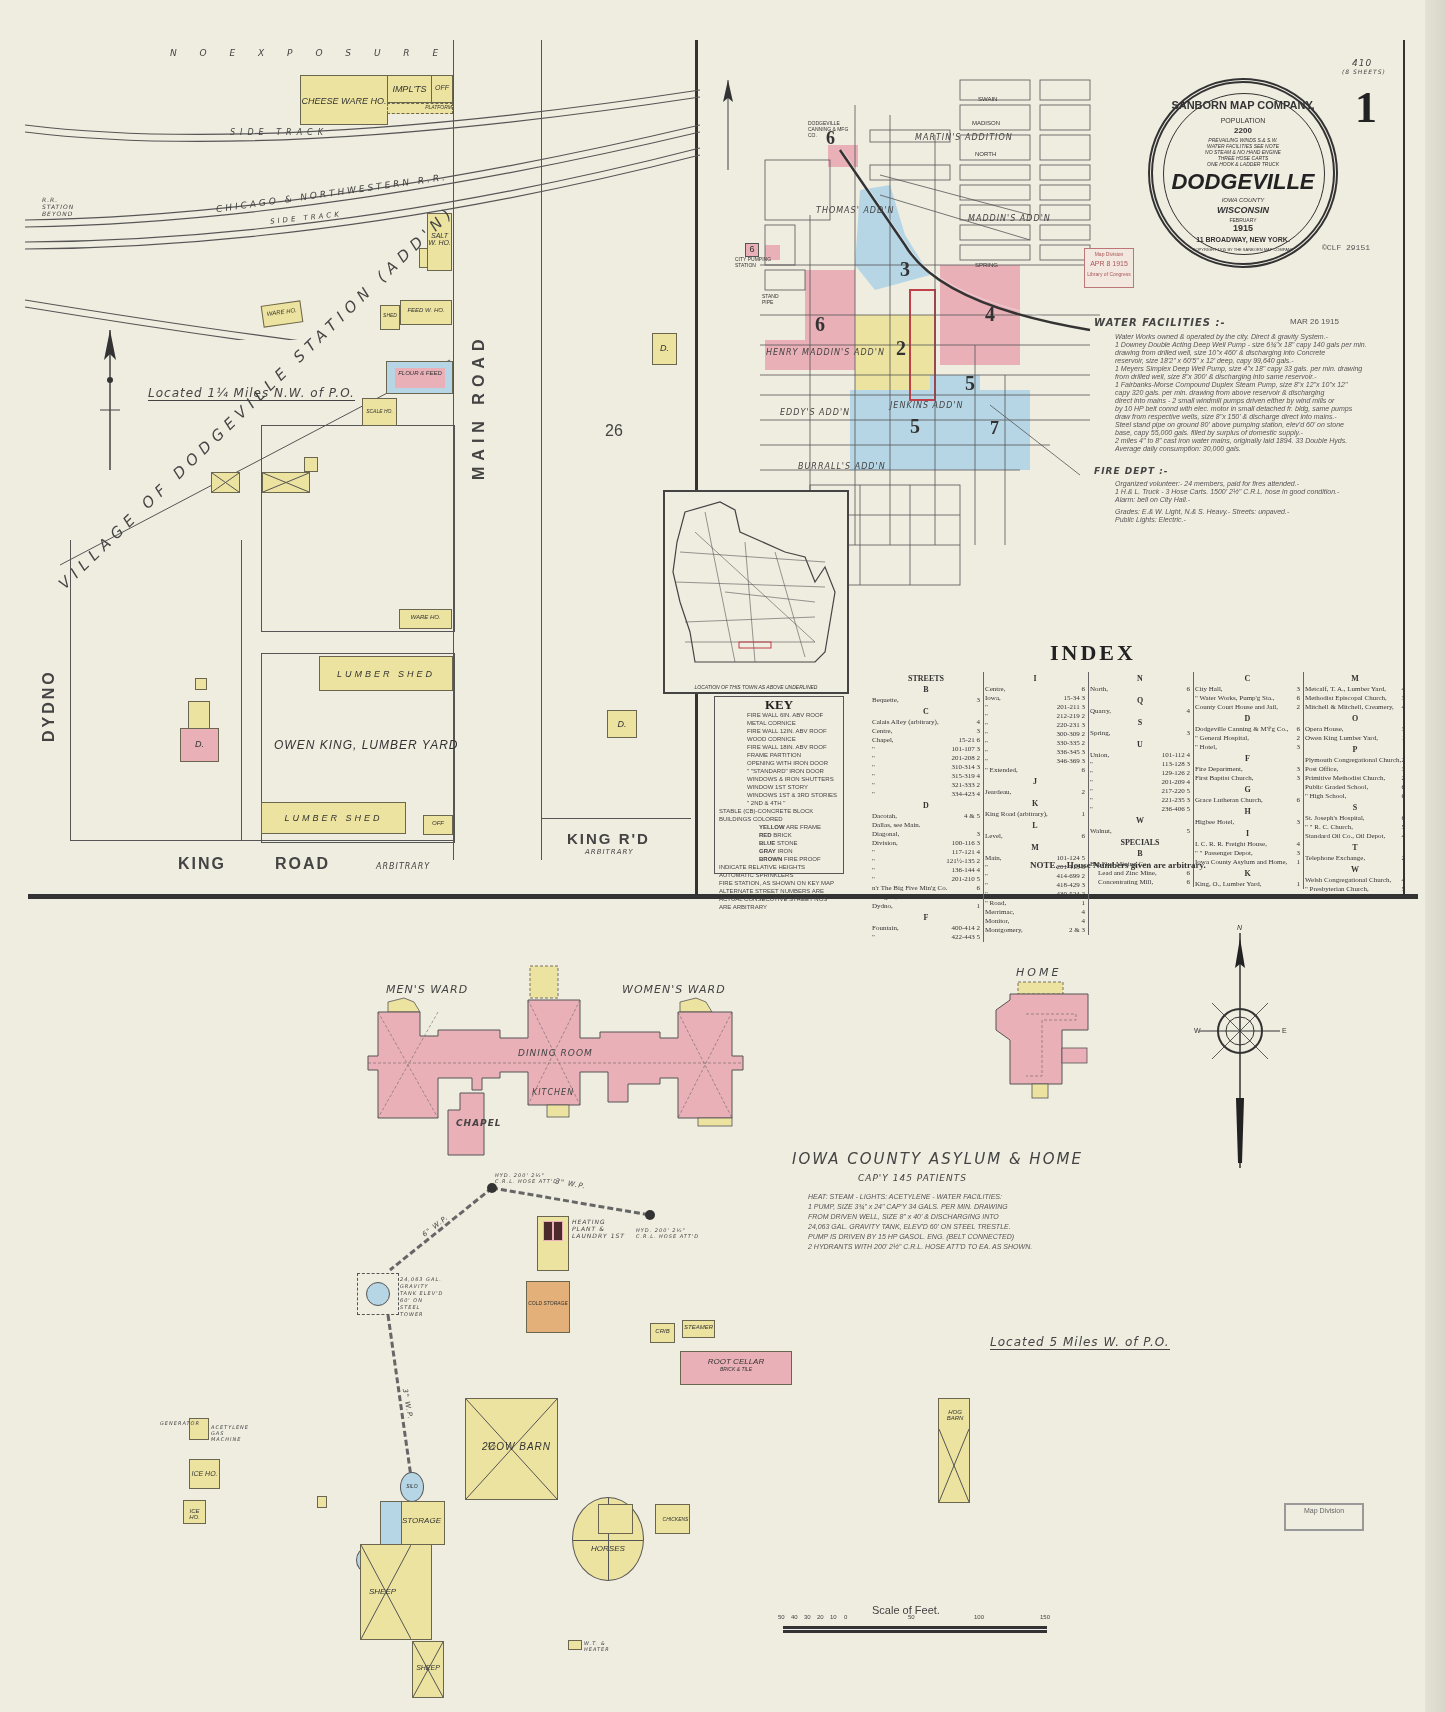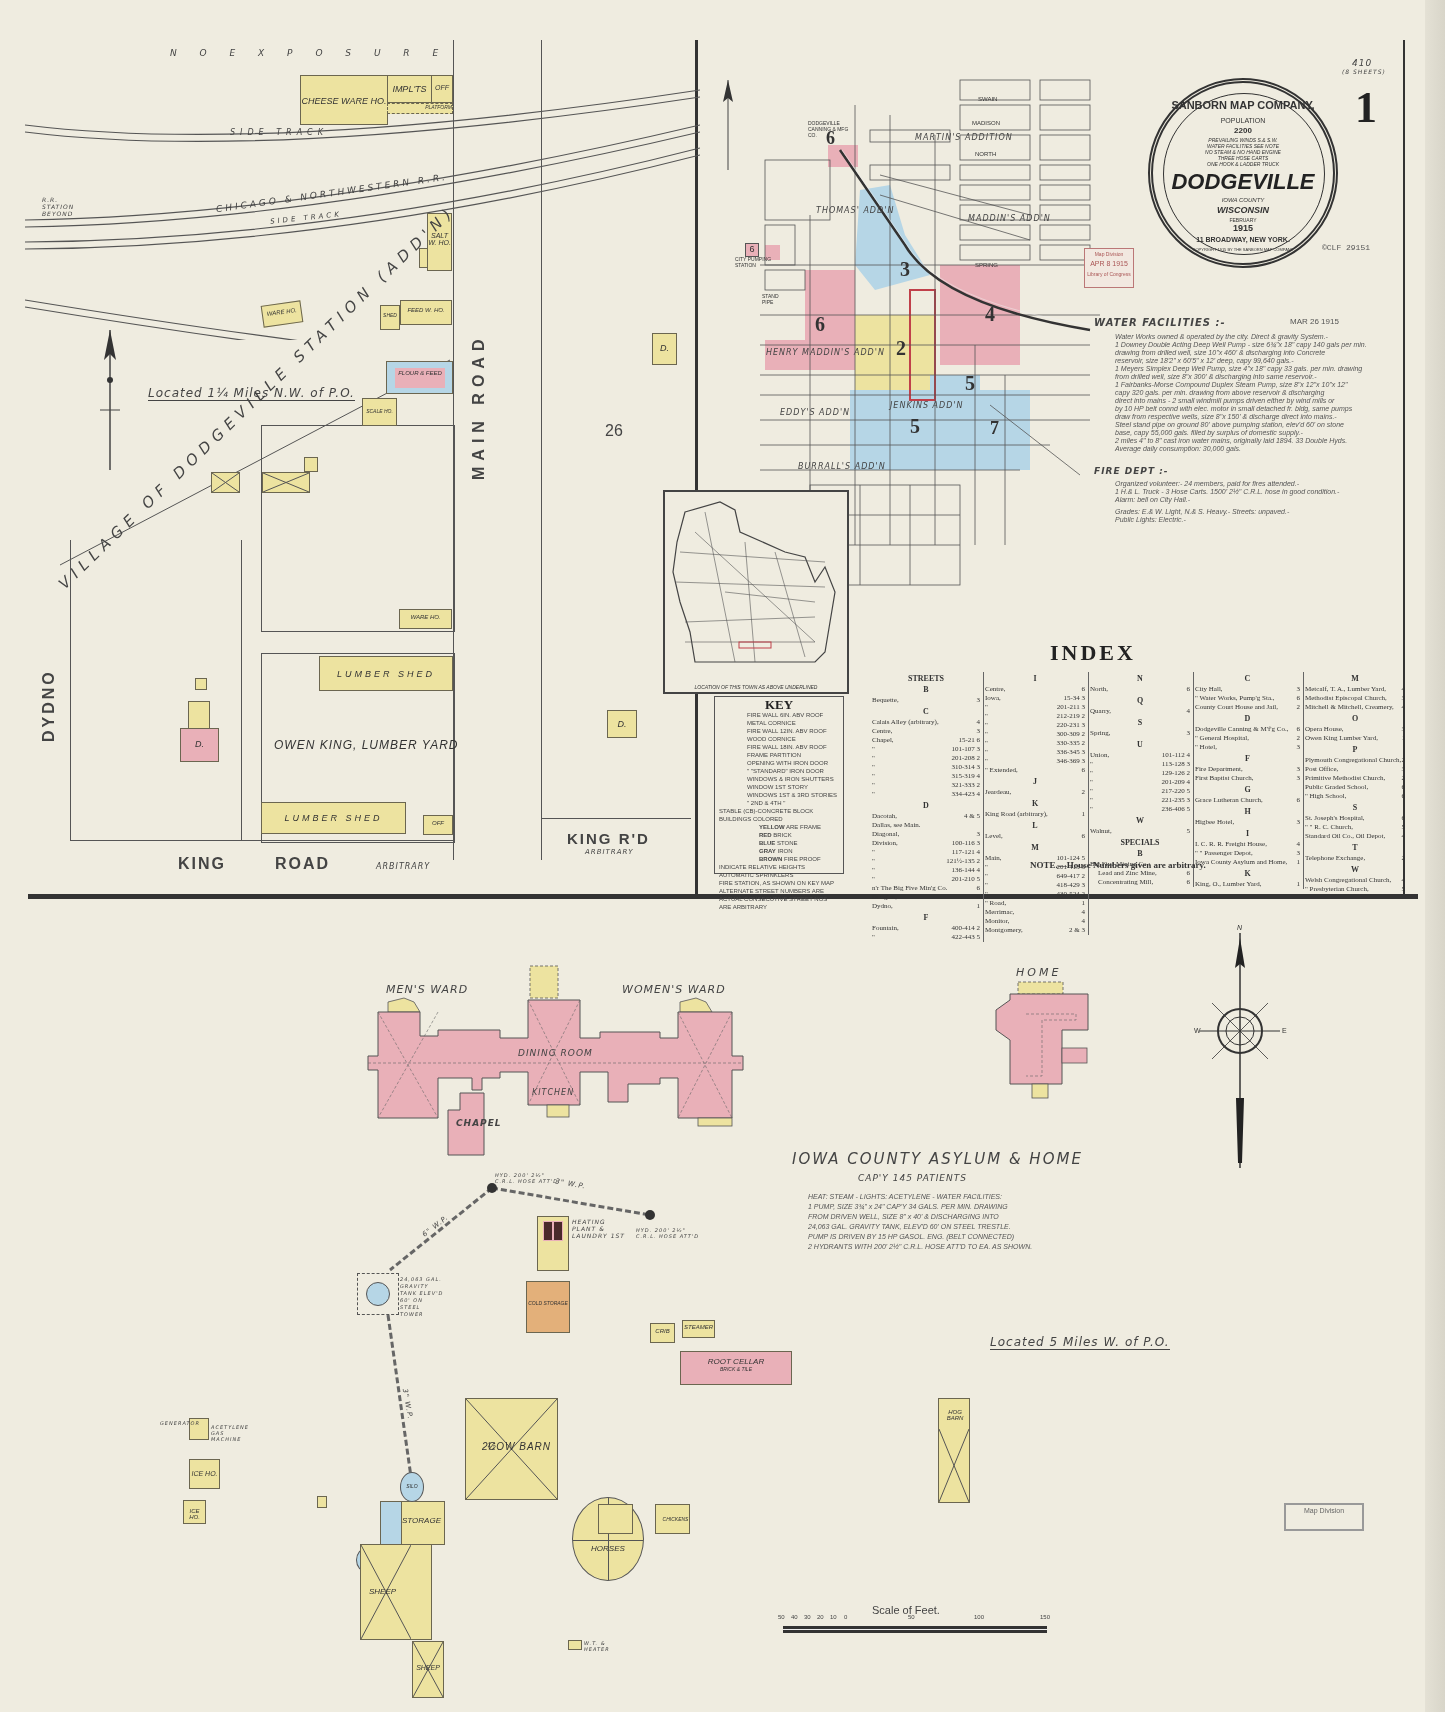--- a/index.html
+++ b/index.html
@@ -477,21 +477,21 @@
   <div class="row">
       <span>Main,</span>
       <span><span>101-124</span> <span>5</span></span>
     </div>
   <div class="row">
       <span>"</span>
       <span><span>201-413</span> <span>3</span></span>
     </div>
   <div class="row">
       <span>"</span>
-      <span><span>649-417</span> <span>2</span></span>
+      <span><span>414-699</span> <span>2</span></span>
     </div>
   <div class="row">
       <span>"</span>
       <span><span>418-429</span> <span>3</span></span>
     </div>
   <div class="row">
       <span>"</span>
       <span><span>430-524</span> <span>2</span></span>
     </div>
   <div class="row">

